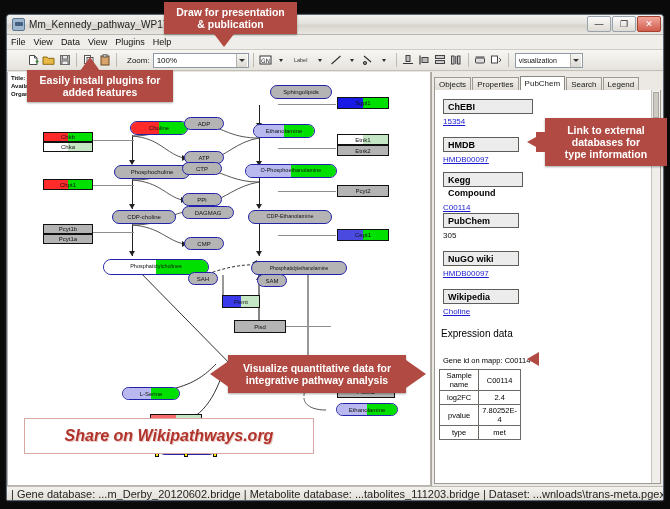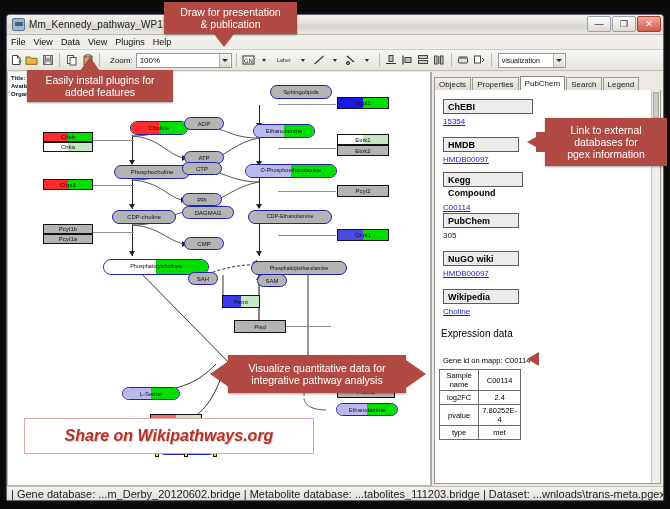--- a/index.html
+++ b/index.html
@@ -48,21 +48,21 @@
   
   .menubar {
     height:15px; background:#f0eeea; border-bottom:1px solid #cfccc5;
     display:flex; align-items:center; padding-left:4px; gap:8px;
   }
   .menubar span { font-size:9px; color:#10100f; cursor:default; }
 
   
   .toolbar {
     height:21px; background:linear-gradient(to bottom,#f7f6f3,#e6e3dd);
-    border-bottom:1px solid #c3c0b9; display:flex; align-items:center; padding-left:1px; gap:1px;
+    border-bottom:1px solid #c3c0b9; display:flex; align-items:center; padding-left:18px; gap:1px;
   }
   .tbtn { width:15px; height:15px; display:flex; align-items:center; justify-content:center; position:relative; }
   .tbtn svg { display:block; }
   .tsep { width:1px; height:14px; background:#bdbab3; margin:0 3px; }
   .zoomlbl { font-size:8px; color:#111; margin:0 2px 0 6px; }
   .combo {
     height:15px; border:1px solid #8f9aa6; background:#fff;
     display:flex; align-items:center; justify-content:space-between;
     font-size:8px; color:#111; padding:0 1px 0 3px;
   }
@@ -99,21 +99,21 @@
   .gline { background:#8d8d8d; height:1px; }
   .arrowdn { position:absolute; width:0;height:0;border-left:3.5px solid transparent;border-right:3.5px solid transparent;border-top:5px solid #222; }
   .arrowrt { position:absolute; width:0;height:0;border-top:3.5px solid transparent;border-bottom:3.5px solid transparent;border-left:5px solid #222; }
   .arrowup { position:absolute; width:0;height:0;border-left:3.5px solid transparent;border-right:3.5px solid transparent;border-bottom:5px solid #222; }
   .arrowlf { position:absolute; width:0;height:0;border-top:3.5px solid transparent;border-bottom:3.5px solid transparent;border-right:5px solid #222; }
 
   .handle { position:absolute; width:4px; height:4px; background:#ffe800; border:1px solid #111; z-index:9; }
 
   
   .callout {
-    position:absolute; background:#b04a42; color:#fff; font-weight:normal;
+    position:absolute; background:#b04a42; color:#fff; font-weight:bold;
     text-align:center; display:flex; align-items:center; justify-content:center;
     line-height:12px; z-index:40; box-shadow:0 1px 2px rgba(0,0,0,.35);
   }
   .cal-tip { position:absolute; z-index:40; width:0; height:0; }
 
   .sharebox {
     position:absolute; z-index:40; border:1px solid #d9a8a4; background:#fff;
     display:flex; align-items:center; justify-content:center;
     color:#b0342c; font-weight:bold; font-style:italic; font-size:16px;
     text-shadow:1px 1px 0 #e9c8c4;
@@ -651,21 +651,21 @@
       <div>Easily install plugins for</div>
       <div>added features</div>
     </div>
   </div>
   <div class="cal-tip" style="left:80px;top:57px;border-left:10px solid transparent;border-right:10px solid transparent;border-bottom:14px solid #b04a42;"></div>
 
   <div class="callout" style="left:545px;top:118px;width:122px;height:48px;font-size:10.5px;">
     <div>
       <div>Link  to external</div>
       <div>databases  for</div>
-      <div>pgex information</div>
+      <div>type information</div>
     </div>
   </div>
   <div class="cal-tip" style="left:527px;top:132px;border-top:10px solid transparent;border-bottom:10px solid transparent;border-right:18px solid #b04a42;"></div>
   <div style="position:absolute;left:536px;top:132px;width:12px;height:20px;background:#b04a42;z-index:40"></div>
   <div class="cal-tip" style="left:527px;top:352px;border-top:7px solid transparent;border-bottom:7px solid transparent;border-right:12px solid #b04a42;"></div>
 
   <div class="callout" style="left:228px;top:355px;width:178px;height:38px;font-size:10.5px;">
     <div>
       <div>Visualize quantitative data  for</div>
       <div>integrative pathway analysis</div>

